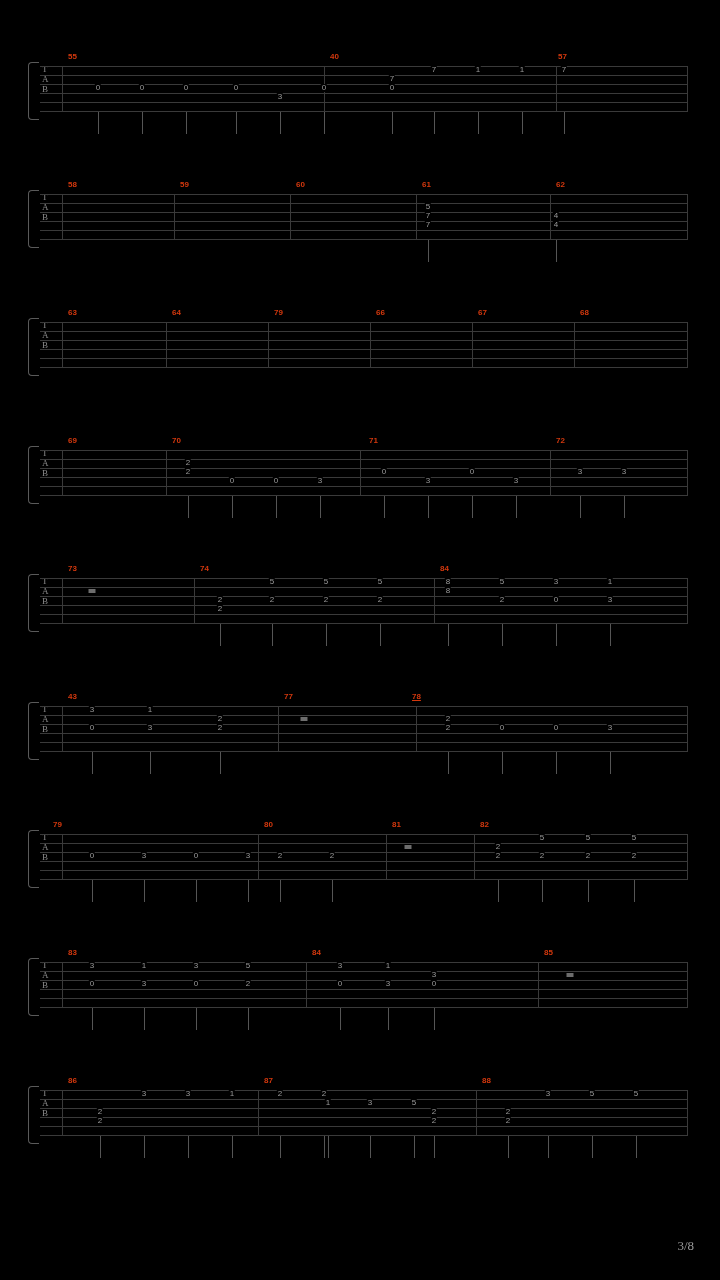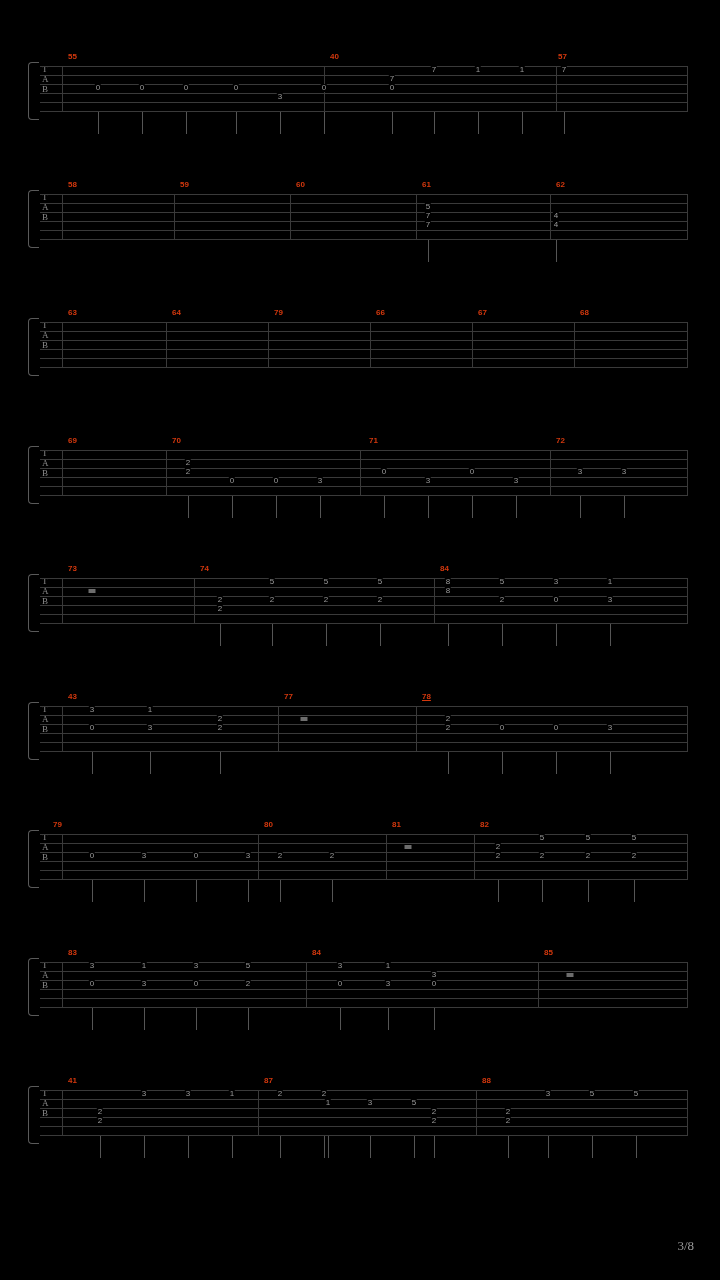--- a/index.html
+++ b/index.html
@@ -299,21 +299,21 @@
           <div class="note" style="left: 570px; top: 4px;">1</div>
           <div class="stem" style="left: 570px; top: 46px; height: 22px;"></div>
           <div class="note" style="left: 570px; top: 22px;">3</div>
           <div class="stem" style="left: 570px; top: 46px; height: 22px;"></div>
         </div>
       </div>
       <div class="system" style="top: 692px;">
         <div class="measure-numbers">
           <span class="mnum" style="left: 28px;">43</span>
           <span class="mnum" style="left: 244px;">77</span>
-          <span class="mnum" style="left: 382px; text-decoration: underline;">78</span>
+          <span class="mnum" style="left: 372px; text-decoration: underline;">78</span>
         </div>
         <div class="brace"></div>
         <div class="tabword">
           <span>T</span>
           <span>A</span>
           <span>B</span>
         </div>
         <div class="staff">
           <div class="line l0"></div>
           <div class="line l1"></div>
@@ -455,21 +455,21 @@
           <div class="stem" style="left: 348px; top: 46px; height: 22px;"></div>
           <div class="note" style="left: 394px; top: 13px;">3</div>
           <div class="stem" style="left: 394px; top: 46px; height: 22px;"></div>
           <div class="note" style="left: 394px; top: 22px;">0</div>
           <div class="stem" style="left: 394px; top: 46px; height: 22px;"></div>
           <div class="blob" style="left: 530px; top: 13px;"></div>
         </div>
       </div>
       <div class="system" style="top: 1076px;">
         <div class="measure-numbers">
-          <span class="mnum" style="left: 28px;">41</span>
+          <span class="mnum" style="left: 28px;">86</span>
           <span class="mnum" style="left: 224px;">87</span>
           <span class="mnum" style="left: 442px;">88</span>
         </div>
         <div class="brace"></div>
         <div class="tabword">
           <span>T</span>
           <span>A</span>
           <span>B</span>
         </div>
         <div class="staff">

